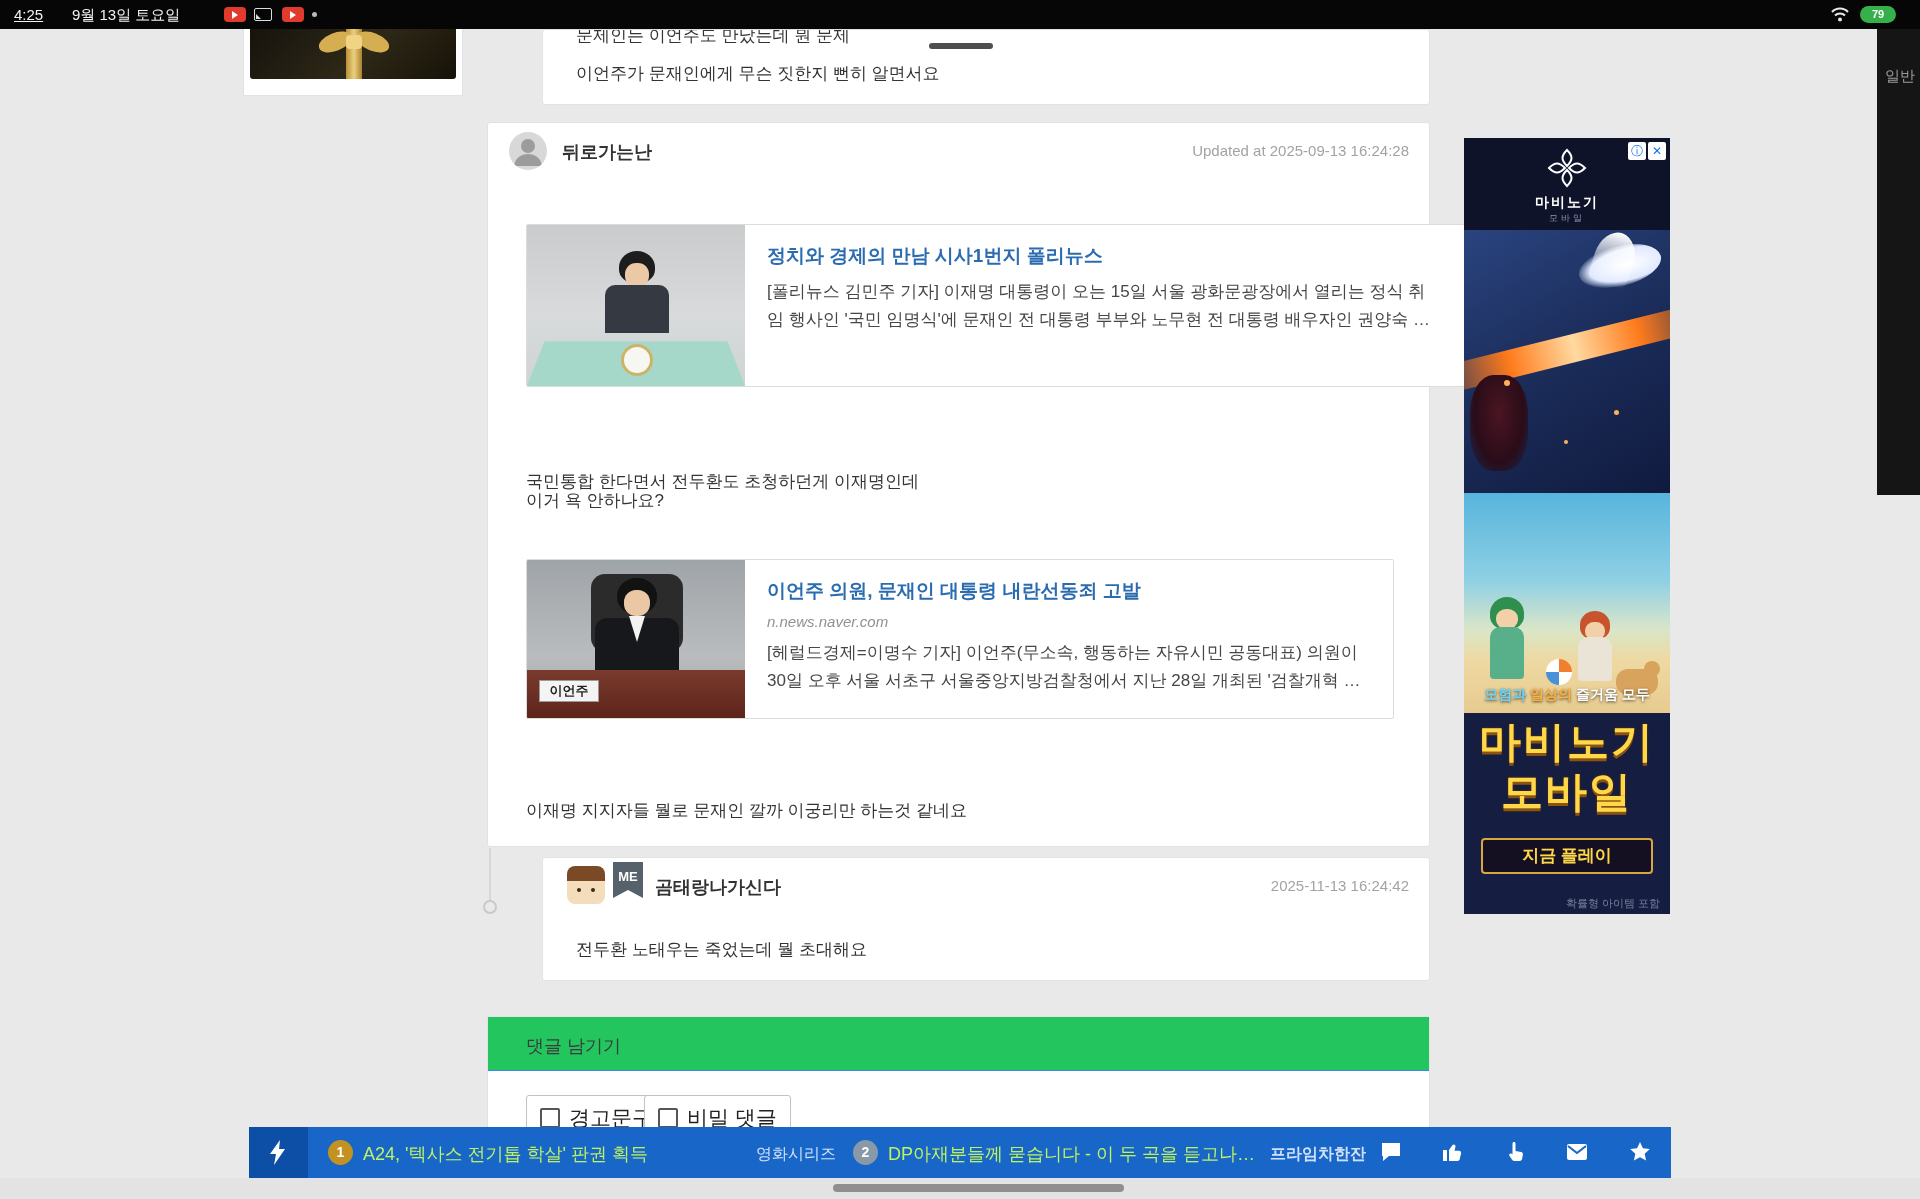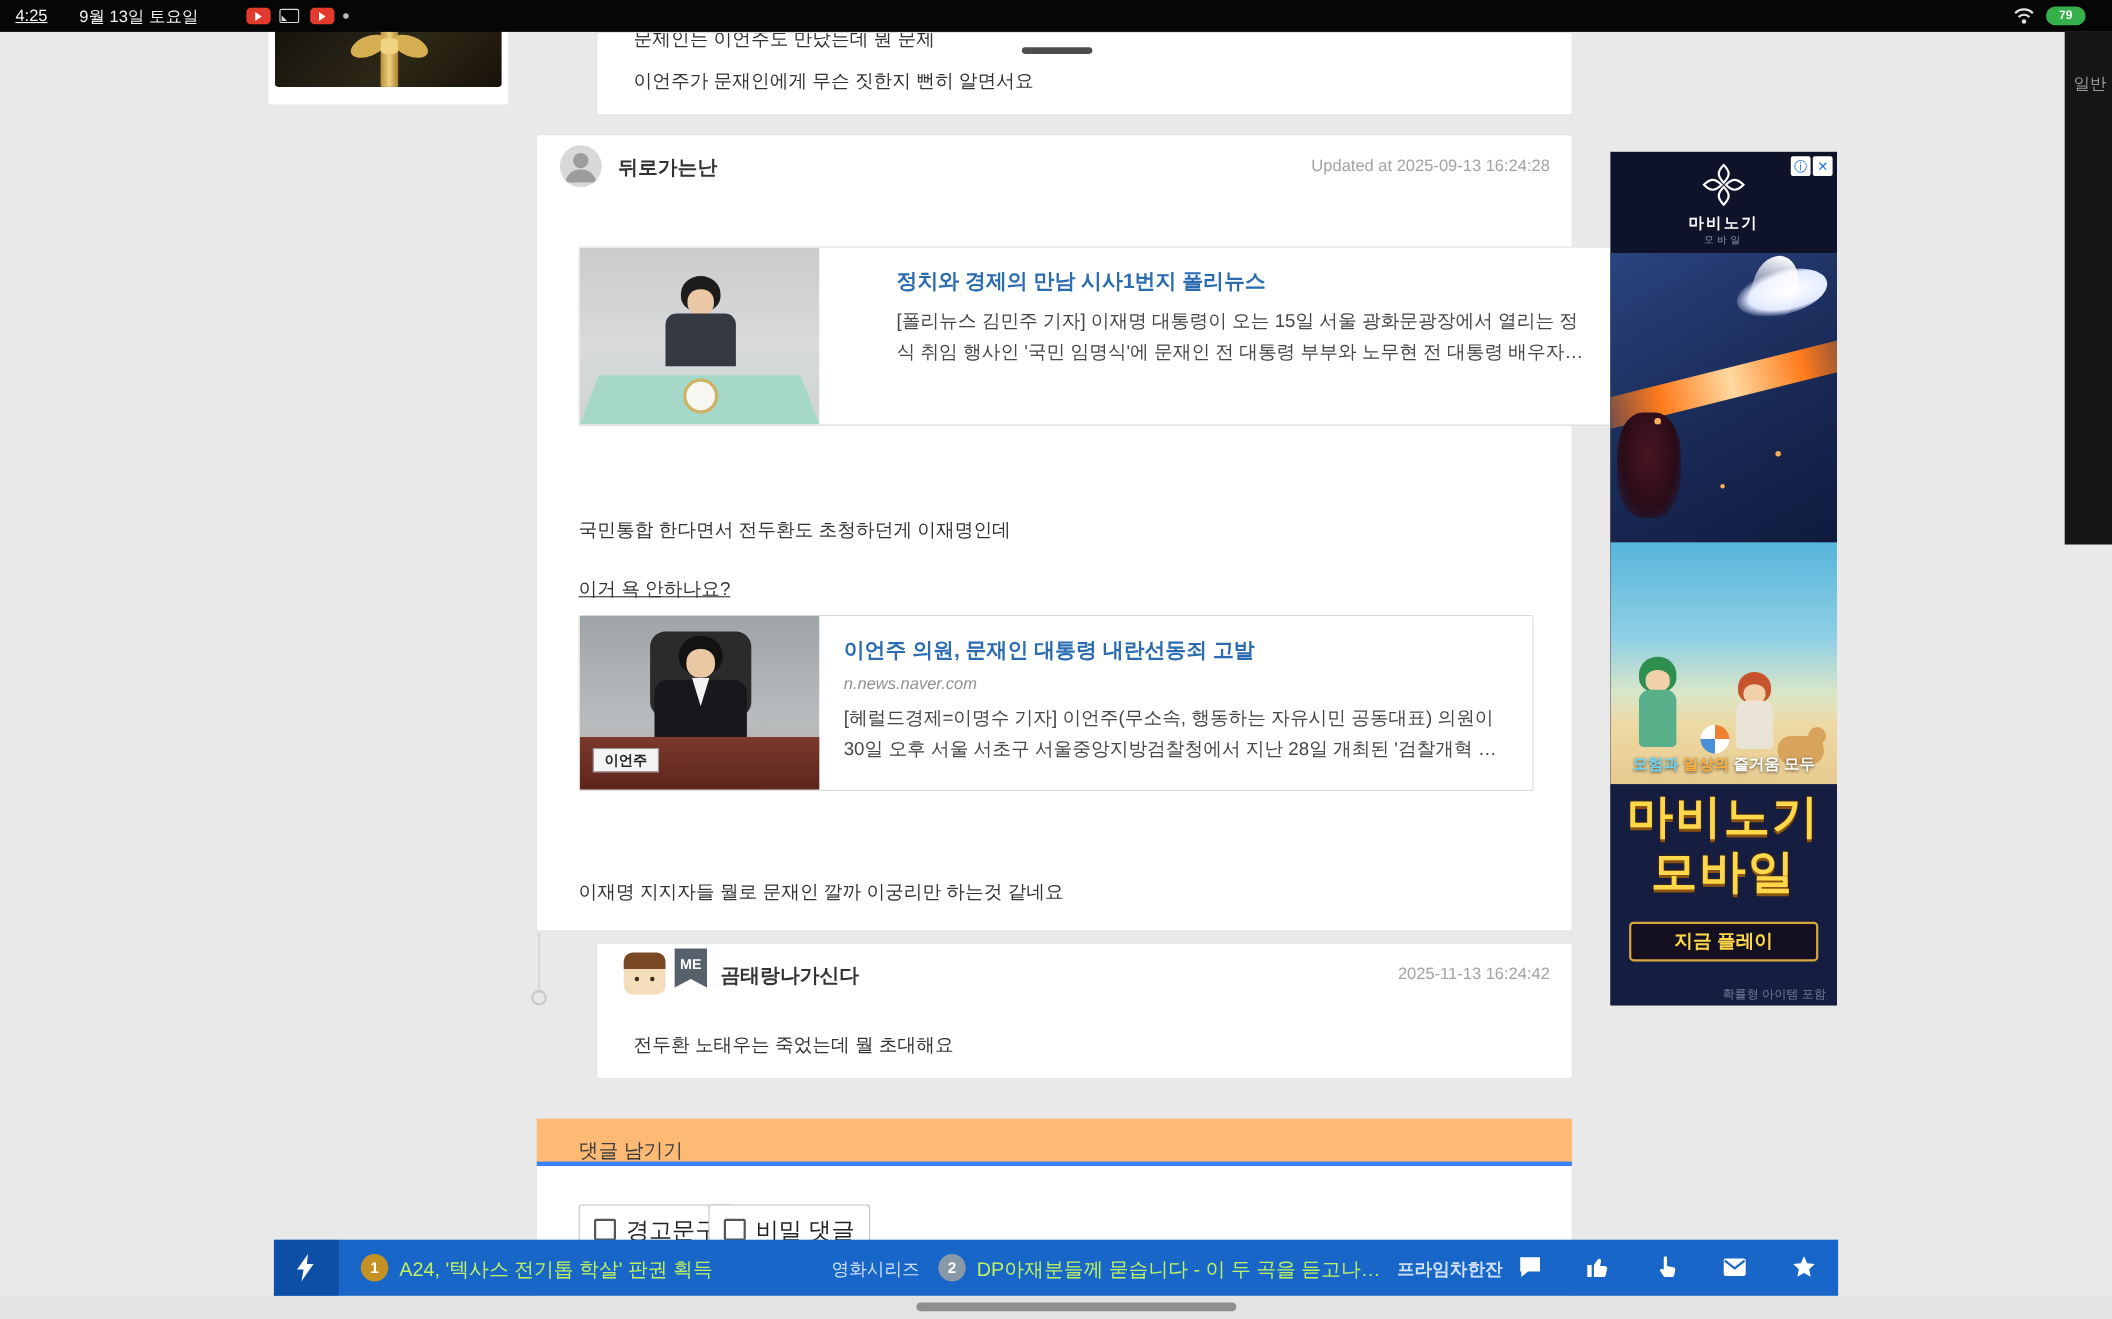--- a/index.html
+++ b/index.html
@@ -56,21 +56,21 @@
   
   .avatar-cartoon { position:absolute; width:38px; height:38px; border-radius:8px; background:linear-gradient(180deg,#7a4a26 0%,#7a4a26 40%,#f3ddba 40%); overflow:hidden; }
   .avatar-cartoon i { position:absolute; top:22px; width:4px; height:4px; background:#3a2a18; border-radius:50%; }
   .me-badge { position:absolute; width:30px; height:36px; background:#57616c; color:#fff; font-size:13px; font-weight:bold; text-align:center; padding-top:7px; clip-path:polygon(0 0,100% 0,100% 100%,50% 78%,0 100%); }
 
   
   .thread-line { position:absolute; width:2px; background:#d8d8d8; }
   .thread-dot { position:absolute; width:14px; height:14px; border:2px solid #c9c9c9; border-radius:50%; background:#e9e9e9; }
 
   
-  .form-head { position:absolute; left:0; top:0; right:0; height:43px; background:#fdba74; border-bottom:4px solid #3b82f6; }
+  .form-head { position:absolute; left:0; top:0; right:0; height:54px; background:#22c55e; border-bottom:1px solid #3b82f6; }
   .form-head span { position:absolute; left:38px; top:17px; font-size:18px; color:#3c3c3c; }
   .chip { position:absolute; display:flex; align-items:center; gap:9px; padding:8px 13px; border:1px solid #c2c2c2; border-radius:3px; background:#fff; }
   .chip .cb { width:20px; height:20px; border:2px solid #555; border-radius:2px; background:#fff; }
   .chip .lbl { font-size:21px; color:#222; }
 
   
   .bottombar { position:absolute; left:249px; top:1127px; width:1422px; height:51px; background:#1766c8; z-index:40; overflow:hidden; }
   .bolt-tile { position:absolute; left:0; top:0; width:59px; height:51px; background:#0d4fa6; }
   .bolt-tile svg { position:absolute; left:17px; top:12px; }
   .rank-badge { position:absolute; top:13px; width:25px; height:25px; border-radius:50%; color:#fff; font-size:14px; font-weight:bold; text-align:center; line-height:25px; }
@@ -163,38 +163,38 @@
   <section class="card" style="left:487px; top:122px; width:943px; height:725px;">
     <div class="avatar-default" style="left:21px; top:9px;">
       <svg width="38" height="38" viewBox="0 0 38 38">
         <circle cx="19" cy="14" r="7" fill="#9c9c9c"></circle>
         <path d="M5 34c1-8 7-12 14-12s13 4 14 12z" fill="#9c9c9c"></path>
       </svg>
     </div>
     <span class="author-name" style="left:74px; top:17px;">뒤로가는난</span>
     <span class="stamp" style="right:20px; top:19px;">Updated at 2025-09-13 16:24:28</span>
 
-    <div class="link-card" style="left:38px; top:101px; width:939px; height:163px;gap:48px;">
+    <div class="link-card" style="left:38px; top:101px; width:939px; height:163px;">
       <div class="link-thumb">
         <div class="scene-pn">
           <div class="pn-hair"></div>
           <div class="pn-face"></div>
           <div class="pn-body"></div>
           <div class="pn-podium"></div>
           <div class="pn-emblem"></div>
         </div>
       </div>
       <div class="link-body">
         <div class="link-title">정치와 경제의 만남 시사1번지 폴리뉴스</div>
         <div class="link-desc">[폴리뉴스 김민주 기자] 이재명 대통령이 오는 15일 서울 광화문광장에서 열리는 정식 취임 행사인 '국민 임명식'에 문재인 전 대통령 부부와 노무현 전 대통령 배우자인 권양숙 여사...</div>
       </div>
     </div>
 
     <p class="body-text" style="left:38px; top:347px;">국민통합 한다면서 전두환도 초청하던게 이재명인데</p>
-    <p class="body-text" style="left:38px; top:401px;text-decoration:underline;">이거 욕 안하나요?</p>
+    <p class="body-text" style="left:38px; top:366px;">이거 욕 안하나요?</p>
 
     <div class="link-card" style="left:38px; top:436px; width:868px; height:160px;">
       <div class="link-thumb">
         <div class="scene-nv">
           <div class="nv-chair"></div>
           <div class="nv-hair"></div>
           <div class="nv-face"></div>
           <div class="nv-body"></div>
           <div class="nv-scarf"></div>
           <div class="nv-desk"></div>

